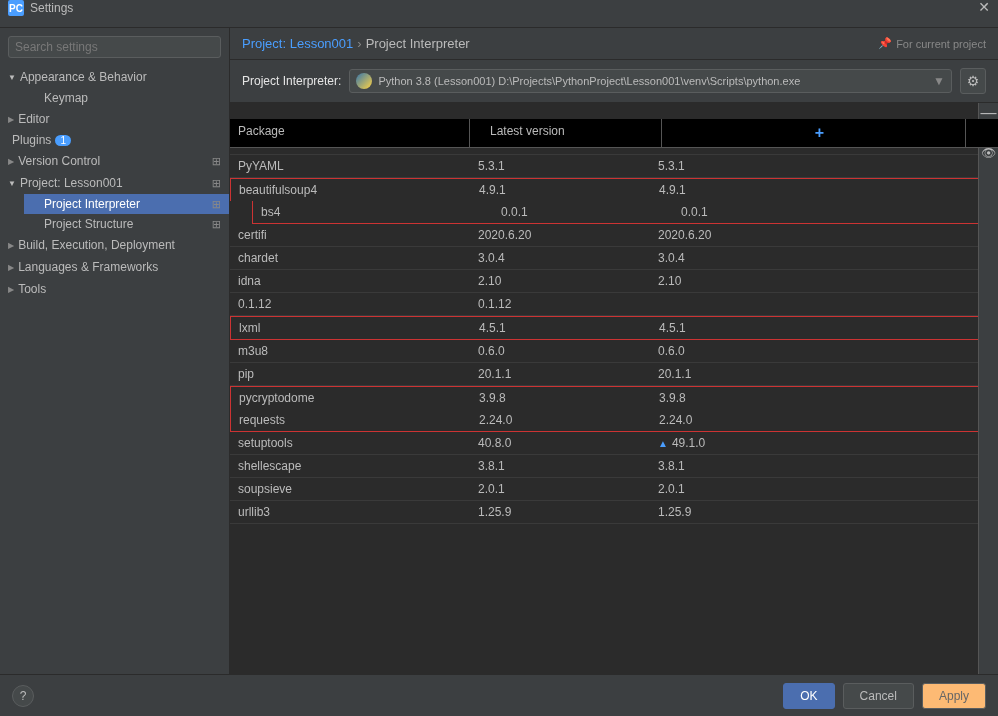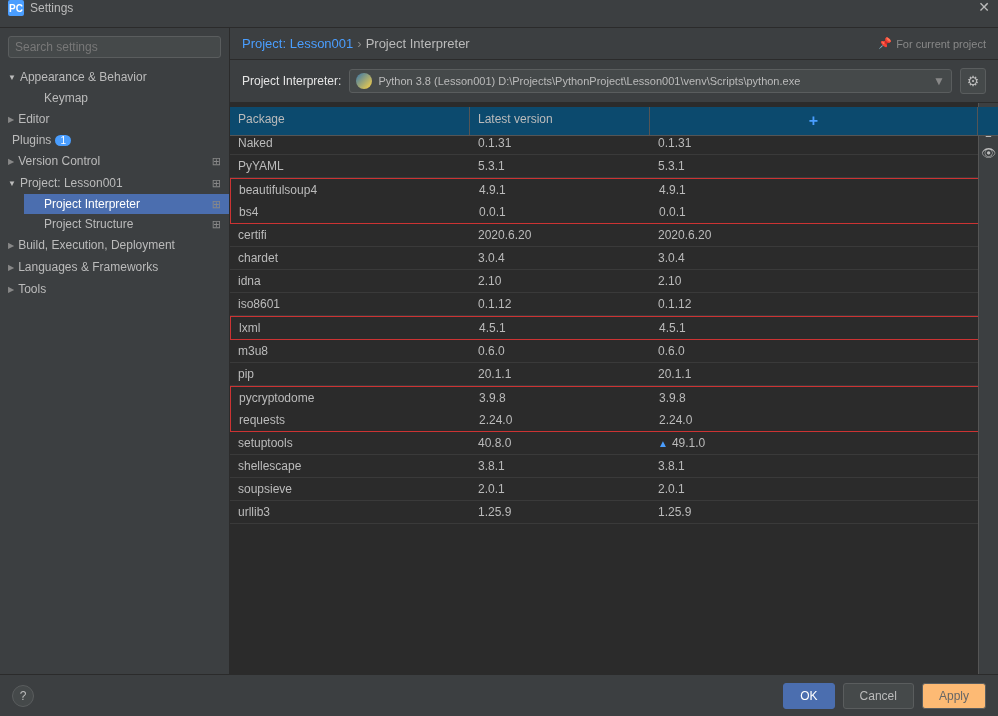--- a/index.html
+++ b/index.html
@@ -210,25 +210,26 @@
     
     .packages-table {
       flex: 1;
       overflow-y: auto;
       margin: 0;
       position: relative;
     }
     .table-header {
       display: grid;
       grid-template-columns: 240px 180px 1fr 20px;
-      background: #0c4a6e;
+      background: #000000;
       border-bottom: 1px solid #555;
       position: sticky;
-      top: 4px;
+      top: 16px;
       z-index: 1;
+      gap: 12px;
     }
     .table-header-cell {
       padding: 5px 8px;
       color: #bbbbbb;
       font-size: 12px;
       font-weight: normal;
       border-right: 1px solid #555;
     }
     .table-header-add {
       display: flex;
@@ -470,21 +471,21 @@
         <div class="table-cell">5.3.1</div>
         <div class="table-cell">5.3.1</div>
       </div>
 
       <div class="table-row" style="border-top: 1px solid #cc3333; border-left: 1px solid #cc3333; border-right: 1px solid #cc3333; border-bottom: none;">
         <div class="table-cell">beautifulsoup4</div>
         <div class="table-cell">4.9.1</div>
         <div class="table-cell">4.9.1</div>
       </div>
 
-      <div class="table-row" style="border-bottom: 1px solid #cc3333; border-left: 1px solid #cc3333; border-right: 1px solid #cc3333; border-top: none;">
+      <div class="table-row" style="border-bottom: 1px solid #cc3333; border-left: 1px solid #cc3333; border-right: 1px solid #cc3333; border-top: none; margin-left: 22px;">
         <div class="table-cell">bs4</div>
         <div class="table-cell">0.0.1</div>
         <div class="table-cell">0.0.1</div>
       </div>
 
       <div class="table-row">
         <div class="table-cell">certifi</div>
         <div class="table-cell">2020.6.20</div>
         <div class="table-cell">2020.6.20</div>
       </div>
@@ -495,21 +496,20 @@
         <div class="table-cell">3.0.4</div>
       </div>
 
       <div class="table-row">
         <div class="table-cell">idna</div>
         <div class="table-cell">2.10</div>
         <div class="table-cell">2.10</div>
       </div>
 
       <div class="table-row">
-        <div class="table-cell">iso8601</div>
         <div class="table-cell">0.1.12</div>
         <div class="table-cell">0.1.12</div>
       </div>
 
       <div class="table-row" style="border: 1px solid #cc3333;">
         <div class="table-cell">lxml</div>
         <div class="table-cell">4.5.1</div>
         <div class="table-cell">4.5.1</div>
       </div>
 

